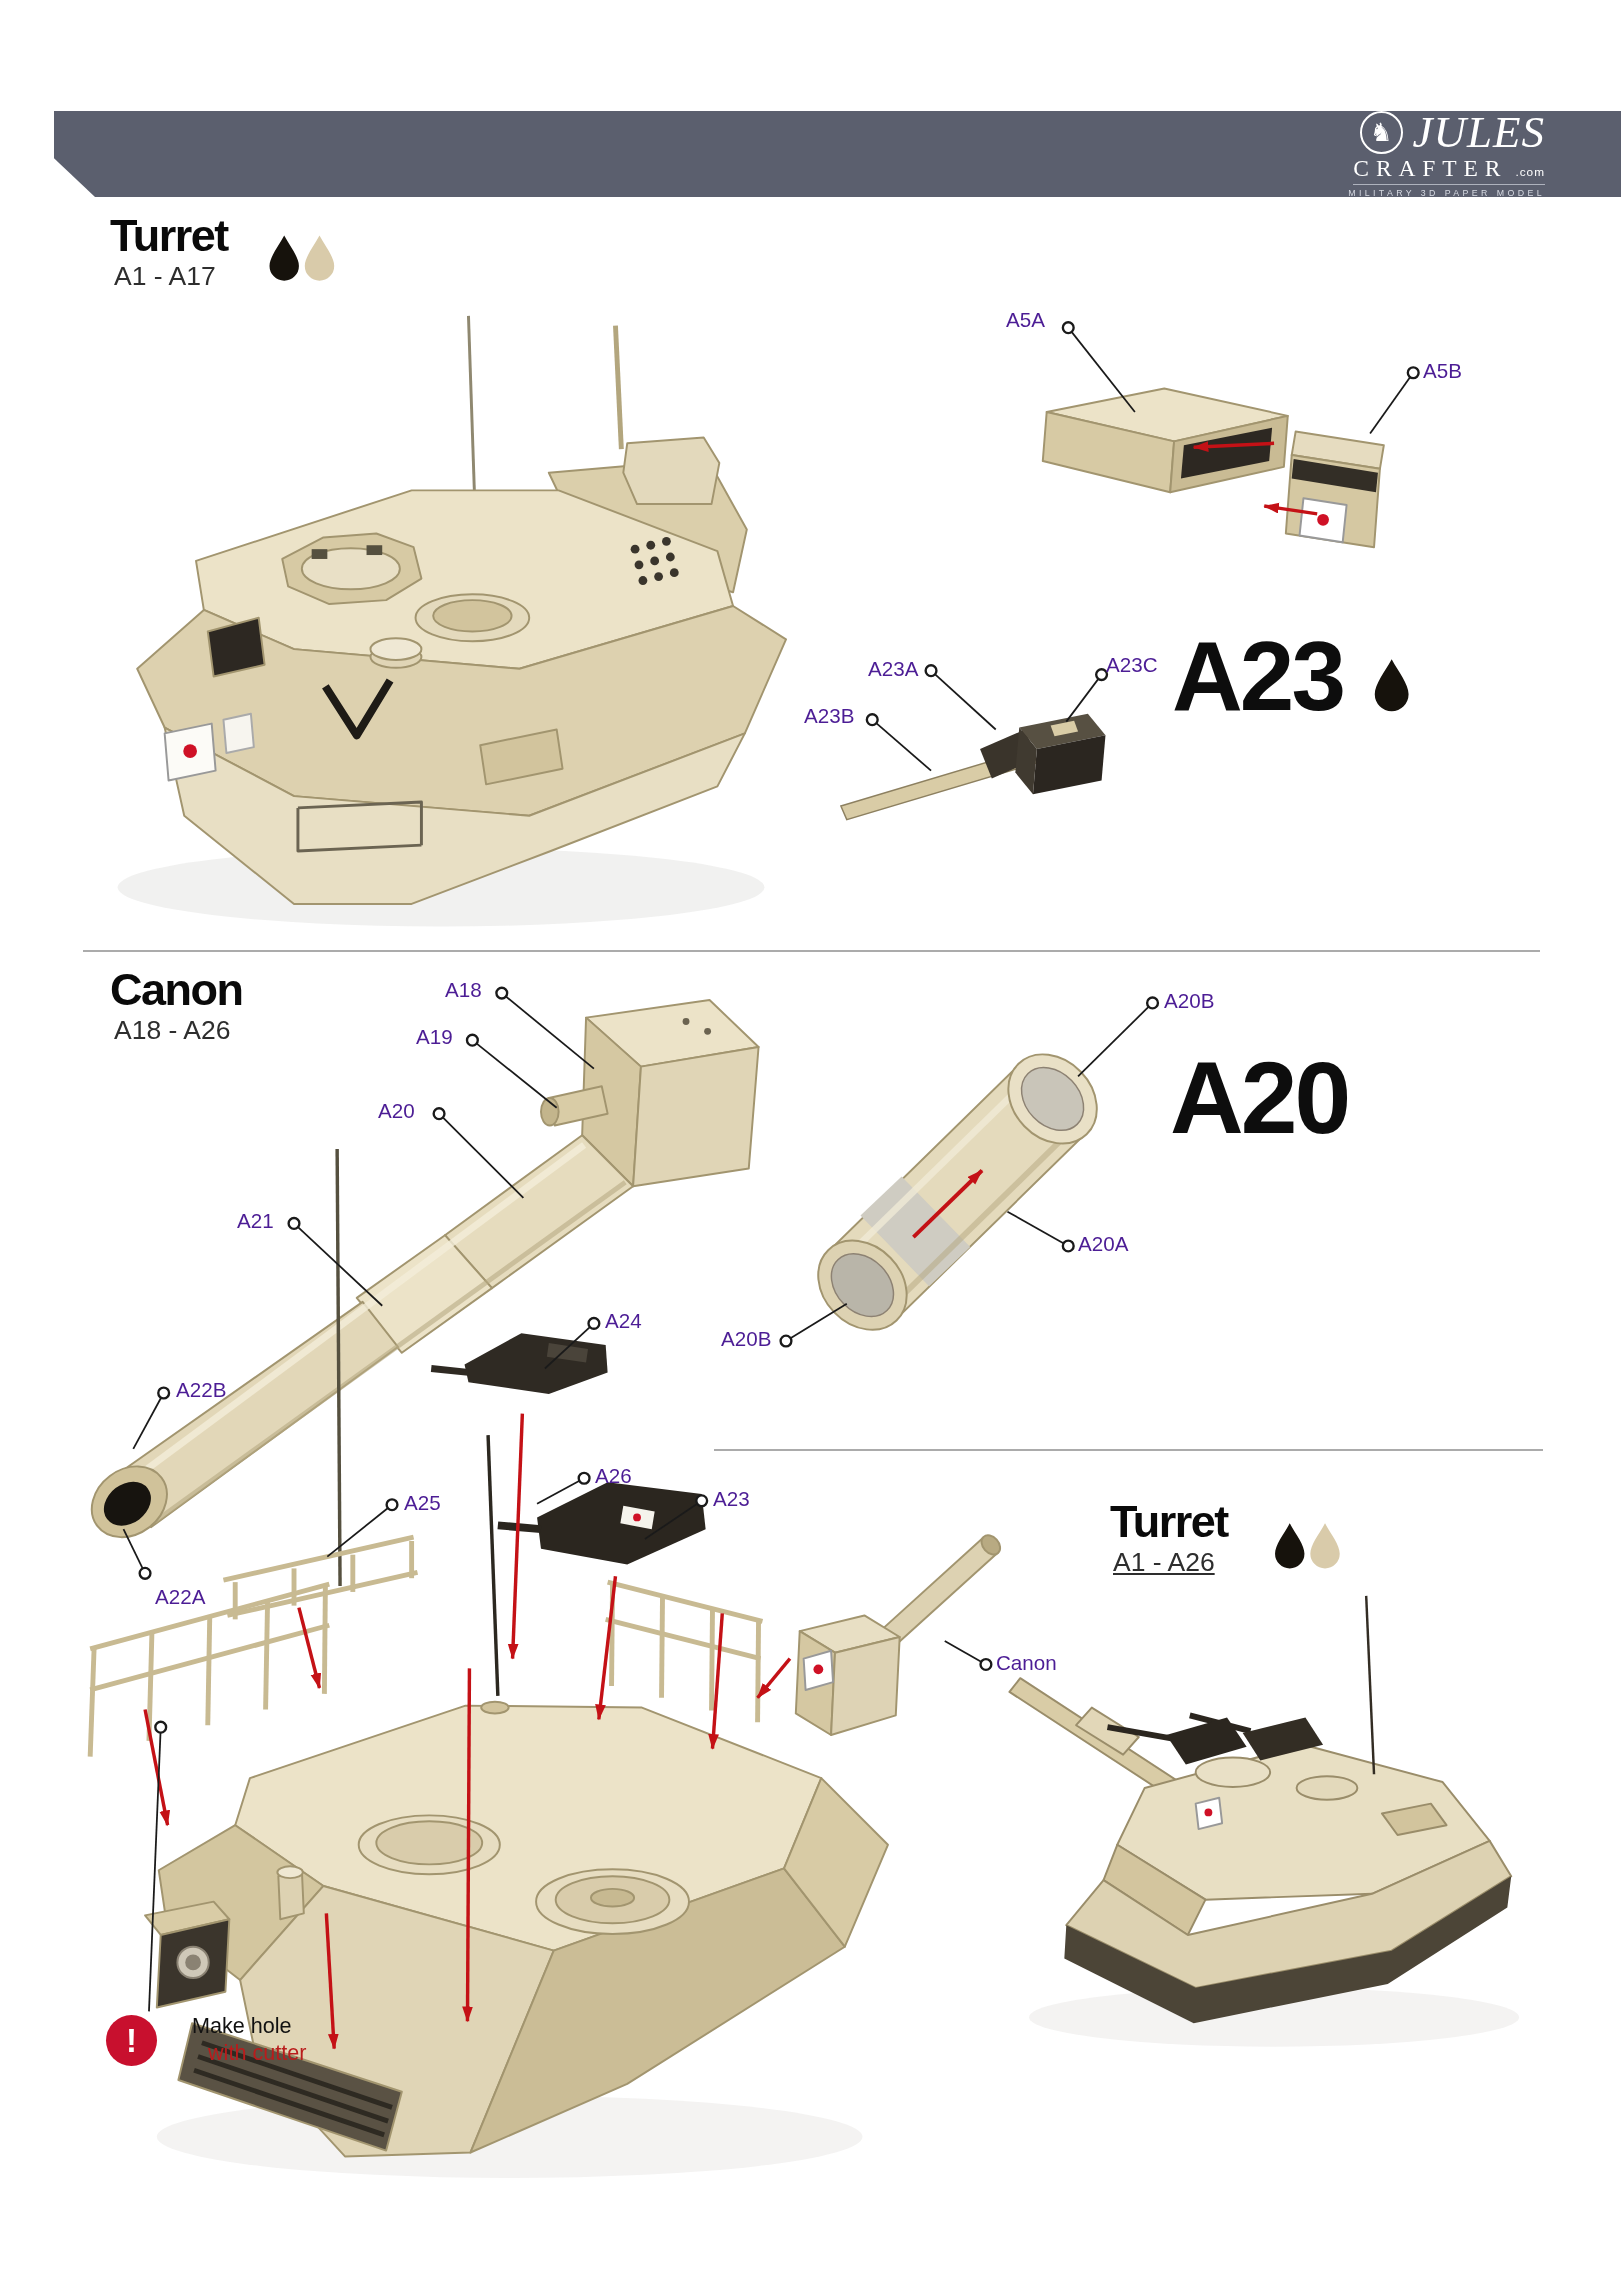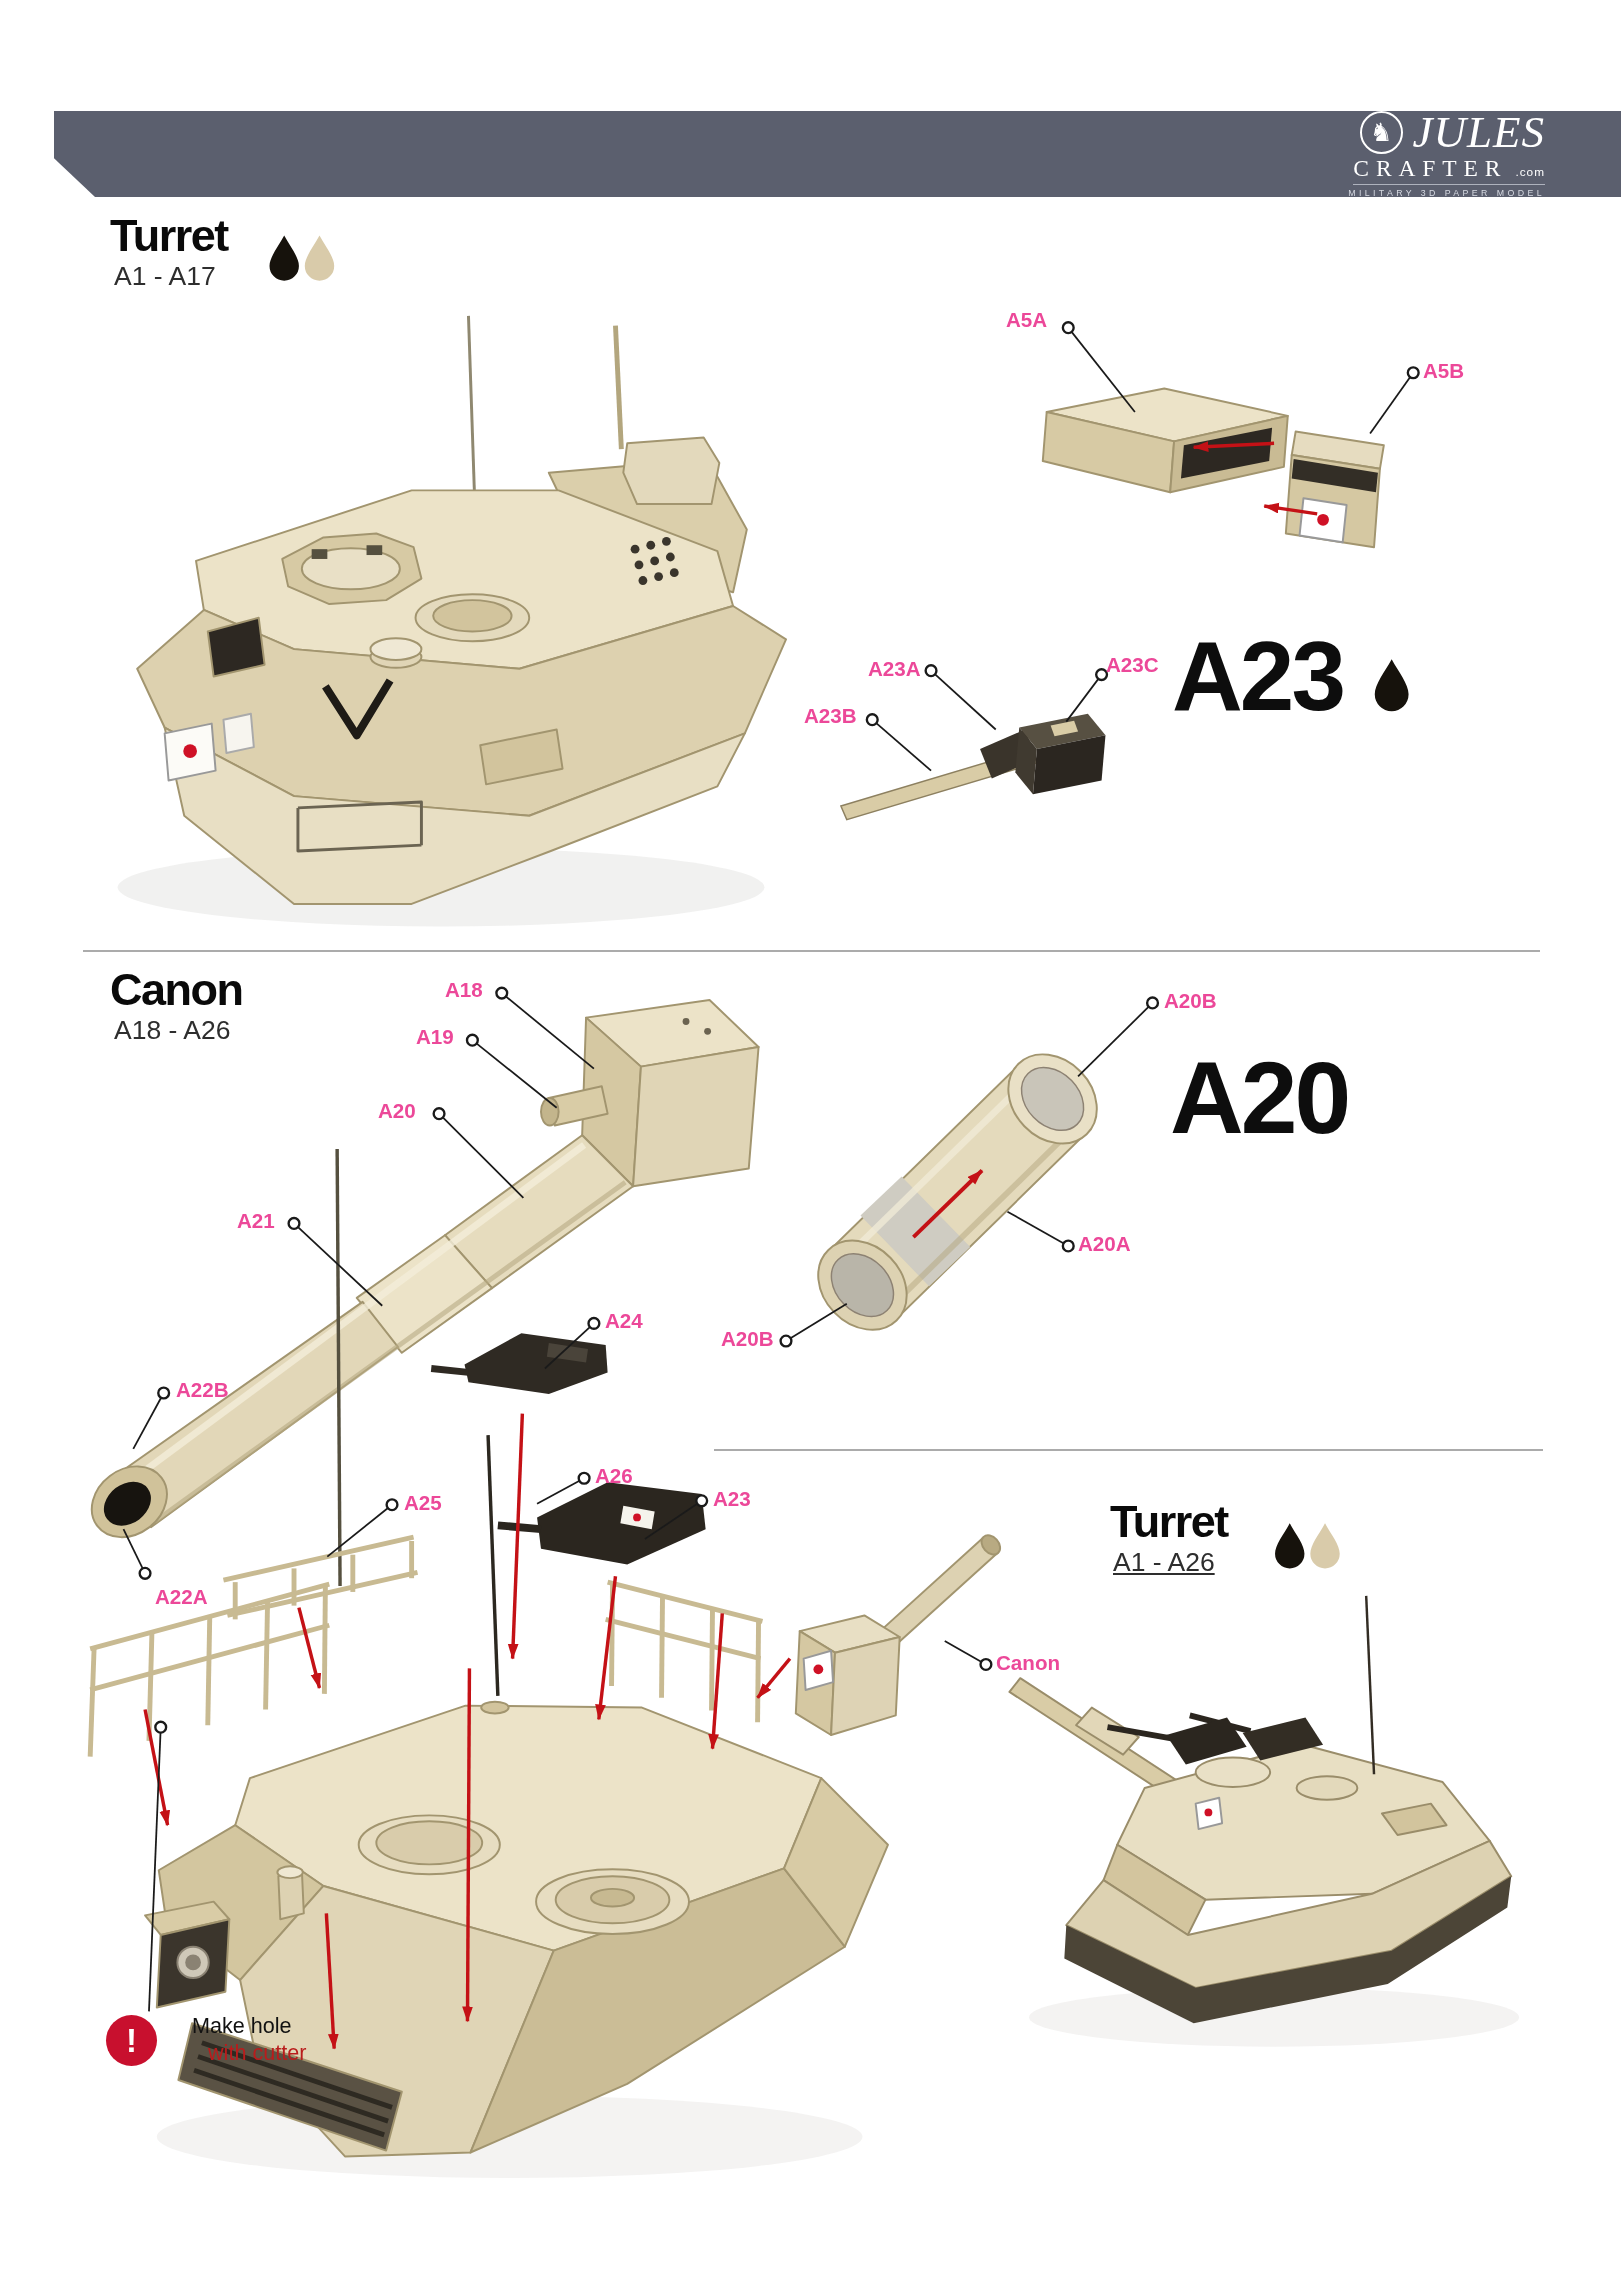--- a/index.html
+++ b/index.html
@@ -17,21 +17,21 @@
     display:flex; align-items:center; justify-content:center; font-size:25.5px; line-height:1; }
   .logo-jules { font-family:"Liberation Serif", serif; font-size:45px; font-style:italic; letter-spacing:1px; line-height:1; }
   .logo-mid { display:flex; align-items:baseline; gap:8px; border-bottom:1px solid #aeb2bd; padding-bottom:2px; }
   .logo-crafter { font-family:"Liberation Serif", serif; font-size:23.5px; letter-spacing:6.9px; line-height:1.15; }
   .logo-com { font-size:11.8px; letter-spacing:1px; }
   .logo-tag { font-size:8.8px; letter-spacing:3.4px; color:#d7dae2; margin-top:2.9px; }
 
   .h-title { position:absolute; font-size:45px; font-weight:900; color:#0a0a0a; letter-spacing:-1.5px; z-index:3; white-space:nowrap; }
   .h-range { position:absolute; font-size:26.5px; font-weight:400; color:#2e2e2e; z-index:3; white-space:nowrap; }
   .bigcode { position:absolute; font-weight:900; color:#0d0d0d; line-height:1; letter-spacing:-2.9px; z-index:3; white-space:nowrap; }
-  .plabel { position:absolute; font-size:20.6px; font-weight:700; color:#ec4899; z-index:3; white-space:nowrap;text-align:right; }
+  .plabel { position:absolute; font-size:20.6px; font-weight:400; color:#4c1d95; z-index:3; white-space:nowrap;text-align:right; }
   .divider { position:absolute; height:2px; background:#ababab; z-index:2; }
   .note-circle { position:absolute; left:106px; top:2015px; width:51px; height:51px; border-radius:50%;
     background:#c8102e; color:#fff; display:flex; align-items:center; justify-content:center;
     font-size:33px; font-weight:800; z-index:3; }
   .note-text1 { position:absolute; left:192px; top:2013px; font-size:21.6px; color:#111; z-index:3; }
   .note-text2 { position:absolute; left:208px; top:2040px; font-size:21.6px; color:#b91c1c; z-index:3; }
 </style>
 </head>
 <body>
 

